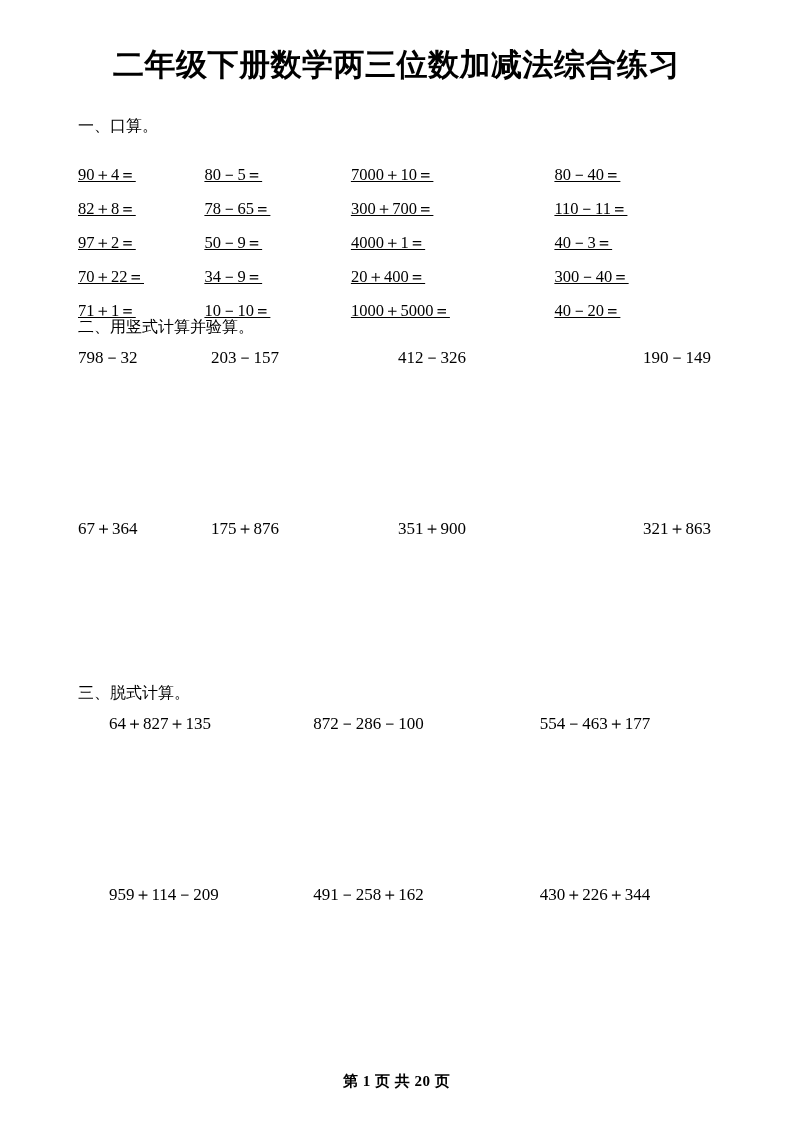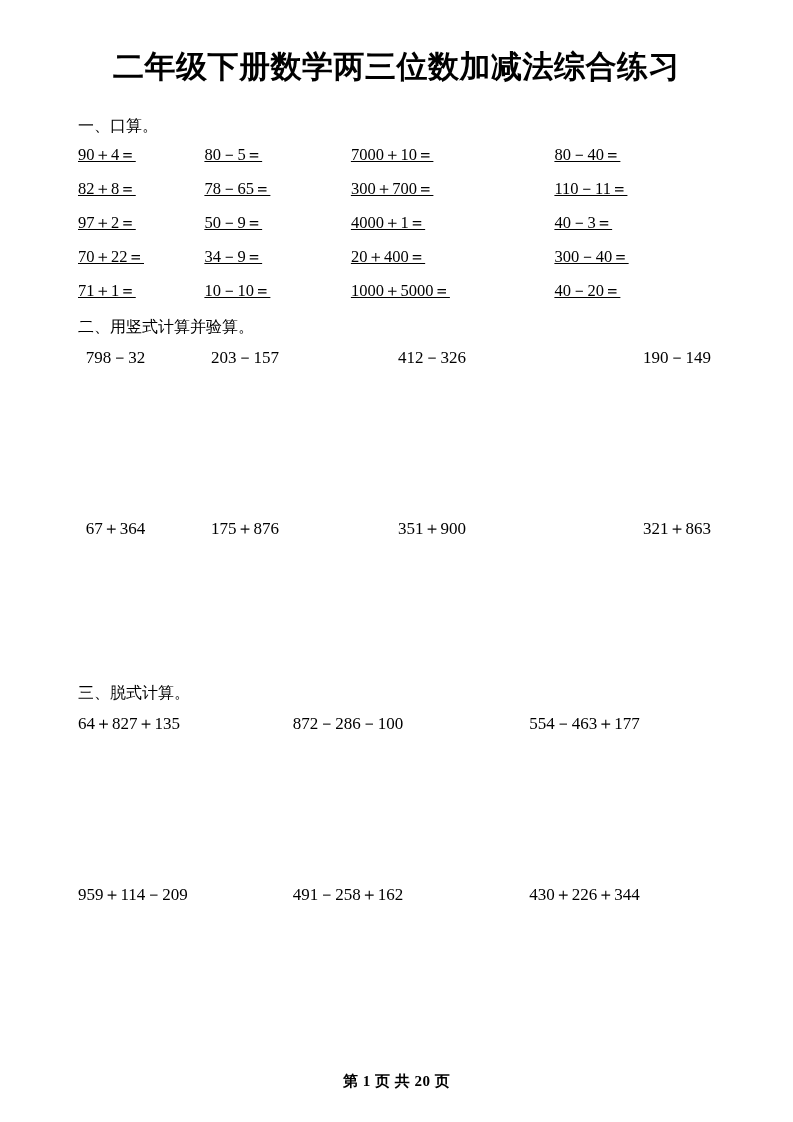--- a/index.html
+++ b/index.html
@@ -20,21 +20,21 @@
     overflow: hidden;
     box-sizing: border-box;
   }
   .page-inner {
     position: absolute;
     left: 56px;
     top: 30px;
     width: 681px;
   }
   .doc-title {
-    font-family: Liberation Serif, serif;
+    font-family: Liberation Mono, monospace;
     font-size: 31px;
     font-weight: 700;
     text-align: center;
     letter-spacing: 0.5px;
     line-height: 1.25;
     margin: 18px 0 26px 0;
     white-space: nowrap;
   }
   .section-heading {
     font-size: 16px;
@@ -52,57 +52,57 @@
     height: 34px;
     text-decoration: underline;
   }
   .oral-cell {
     font-size: 16.5px;
     white-space: nowrap;
   }
   .oral-cell.c0 { width: 132px; }
   .oral-cell.c1 { width: 153px; }
   .oral-cell.c2 { width: 200px; }
-  .oral-cell.c3 { width: 150px; text-align: left; padding-left: 12px;}
+  .oral-cell.c3 { width: 150px; text-align: left; padding-left: 12px; margin-top: 20px;}
   
   .vert-block {
     margin-left: 22px;
     width: 640px;
   }
   .vert-row {
     display: flex;
     align-items: baseline;
   }
   .vert-cell {
     font-size: 17px;
     white-space: nowrap;
     width: 160px;
     text-align: left;
   }
-  .vert-cell.i0 { padding-left: 0px; text-align: center; }
+  .vert-cell.i0 { padding-left: 0px; }
   .vert-cell.i1 { padding-left: 58px; }
   .vert-cell.i2 { padding-left: 112px; }
   .vert-cell.i3 { padding-left: 170px; }
   .workspace-lg { height: 148px; }
   .workspace-xl { height: 140px; }
   
   .expr-block {
     margin-left: 22px;
     width: 640px;
   }
   .expr-row {
     display: flex;
     align-items: baseline;
   }
   .expr-cell {
     font-size: 17px;
     white-space: nowrap;
     width: 216px;
   }
-  .expr-cell.e0 { padding-left: 0px; }
+  .expr-cell.e0 { padding-left: 0px; margin-left: 31px; }
   .expr-cell.e1 { padding-left: 26px; }
   .expr-cell.e2 { padding-left: 48px; }
   .footer {
     position: absolute;
     left: 0;
     right: 0;
     bottom: 31px;
     text-align: center;
     font-size: 15px;
     font-weight: 700;

